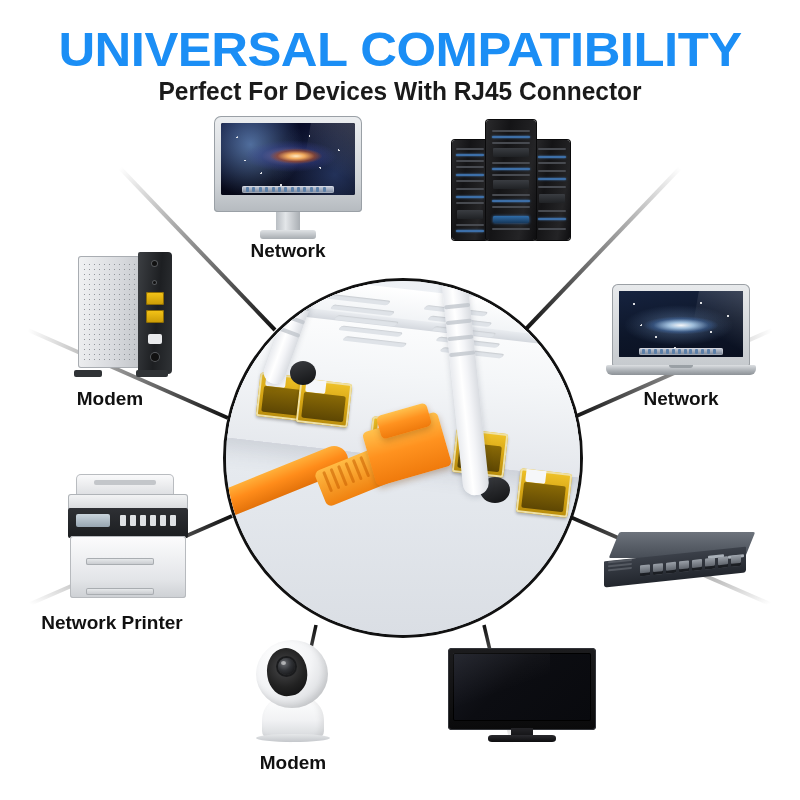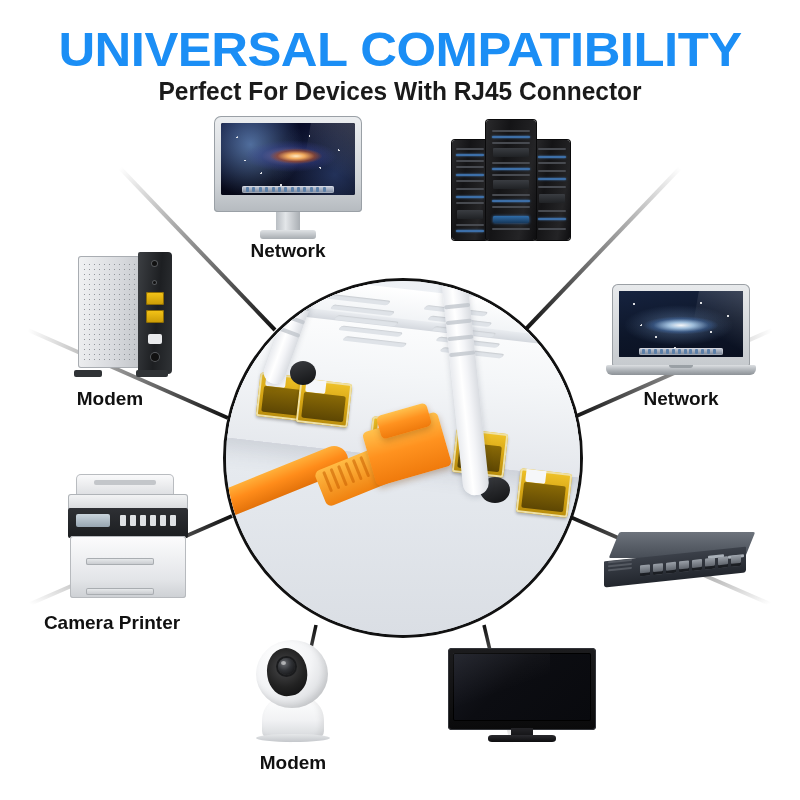--- a/index.html
+++ b/index.html
@@ -477,21 +477,21 @@
         <div class="btn" style="left:62px"></div>
       <div class="btn" style="left:72px"></div>
         <div class="btn" style="left:82px"></div>
       <div class="btn" style="left:92px"></div>
         <div class="btn" style="left:102px"></div>
     </div>
     <div class="pr-body"></div>
     <div class="pr-tray" style="top:84px"></div>
     <div class="pr-tray" style="top:114px"></div>
   </div>
-  <div class="node-label" style="left:22px;top:612px;width:180px;">Camera Printer</div>
+  <div class="node-label" style="left:22px;top:612px;width:180px;">Network Printer</div>
 
   <div class="device" id="dev-laptop">
     <div class="lap-lid">
       <div class="lap-screen">
         <div class="galaxy-blue"></div>
         <div class="stars"></div>
         <div class="glare"></div>
         <div class="dock">
           <i style="left:4%"></i>
             <i style="left:11%"></i>

